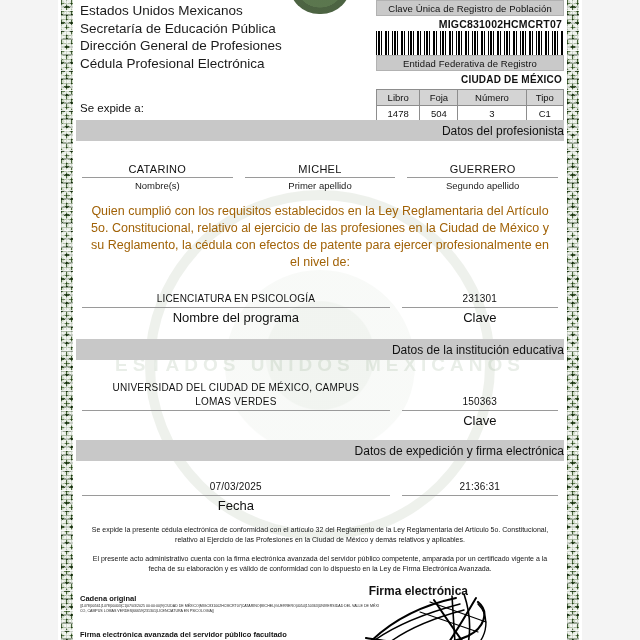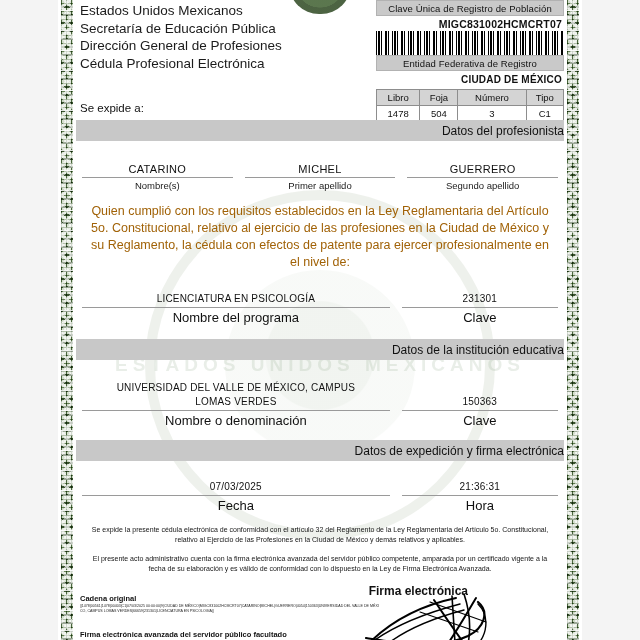--- a/index.html
+++ b/index.html
@@ -244,45 +244,43 @@
         <div class="val">231301</div>
         <div class="rule"></div>
         <div class="lab">Clave</div>
       </div>
     </div>
 
     <div class="secbar" style="margin-top:14px;">Datos de la institución educativa</div>
 
     <div class="duo">
       <div class="c1">
-        <div class="val">UNIVERSIDAD DEL VALLE DE MÉXICO, CAMPUS</div>
+        <div class="val">UNIVERSIDAD DEL CIUDAD DE MÉXICO, CAMPUS</div>
         <div class="val">LOMAS VERDES</div>
         <div class="rule"></div>
-        <div class="lab">Nombre o denominación</div>
       </div>
       <div class="c2">
         <div class="val" style="min-height:12px;">&nbsp;</div>
         <div class="val">150363</div>
         <div class="rule"></div>
         <div class="lab">Clave</div>
       </div>
     </div>
 
     <div class="secbar" style="margin-top:12px;">Datos de expedición y firma electrónica</div>
 
     <div class="duo fecha-row">
       <div class="c1">
         <div class="val">07/03/2025</div>
         <div class="rule"></div>
         <div class="lab">Fecha</div>
       </div>
       <div class="c2">
         <div class="val">21:36:31</div>
         <div class="rule"></div>
-        <div class="lab">Hora</div>
       </div>
     </div>
 
     <div class="legal">Se expide la presente cédula electrónica de conformidad con el artículo 32 del Reglamento de la Ley Reglamentaria del Artículo 5o. Constitucional, relativo al Ejercicio de las Profesiones en la Ciudad de México y demás relativos y aplicables.</div>
     <div class="legal second">El presente acto administrativo cuenta con la firma electrónica avanzada del servidor público competente, amparada por un certificado vigente a la fecha de su elaboración y es válido de conformidad con lo dispuesto en la Ley de Firma Electrónica Avanzada.</div>
 
     <div class="signzone">
 
       <div class="firma-title">Firma electrónica</div>
 

